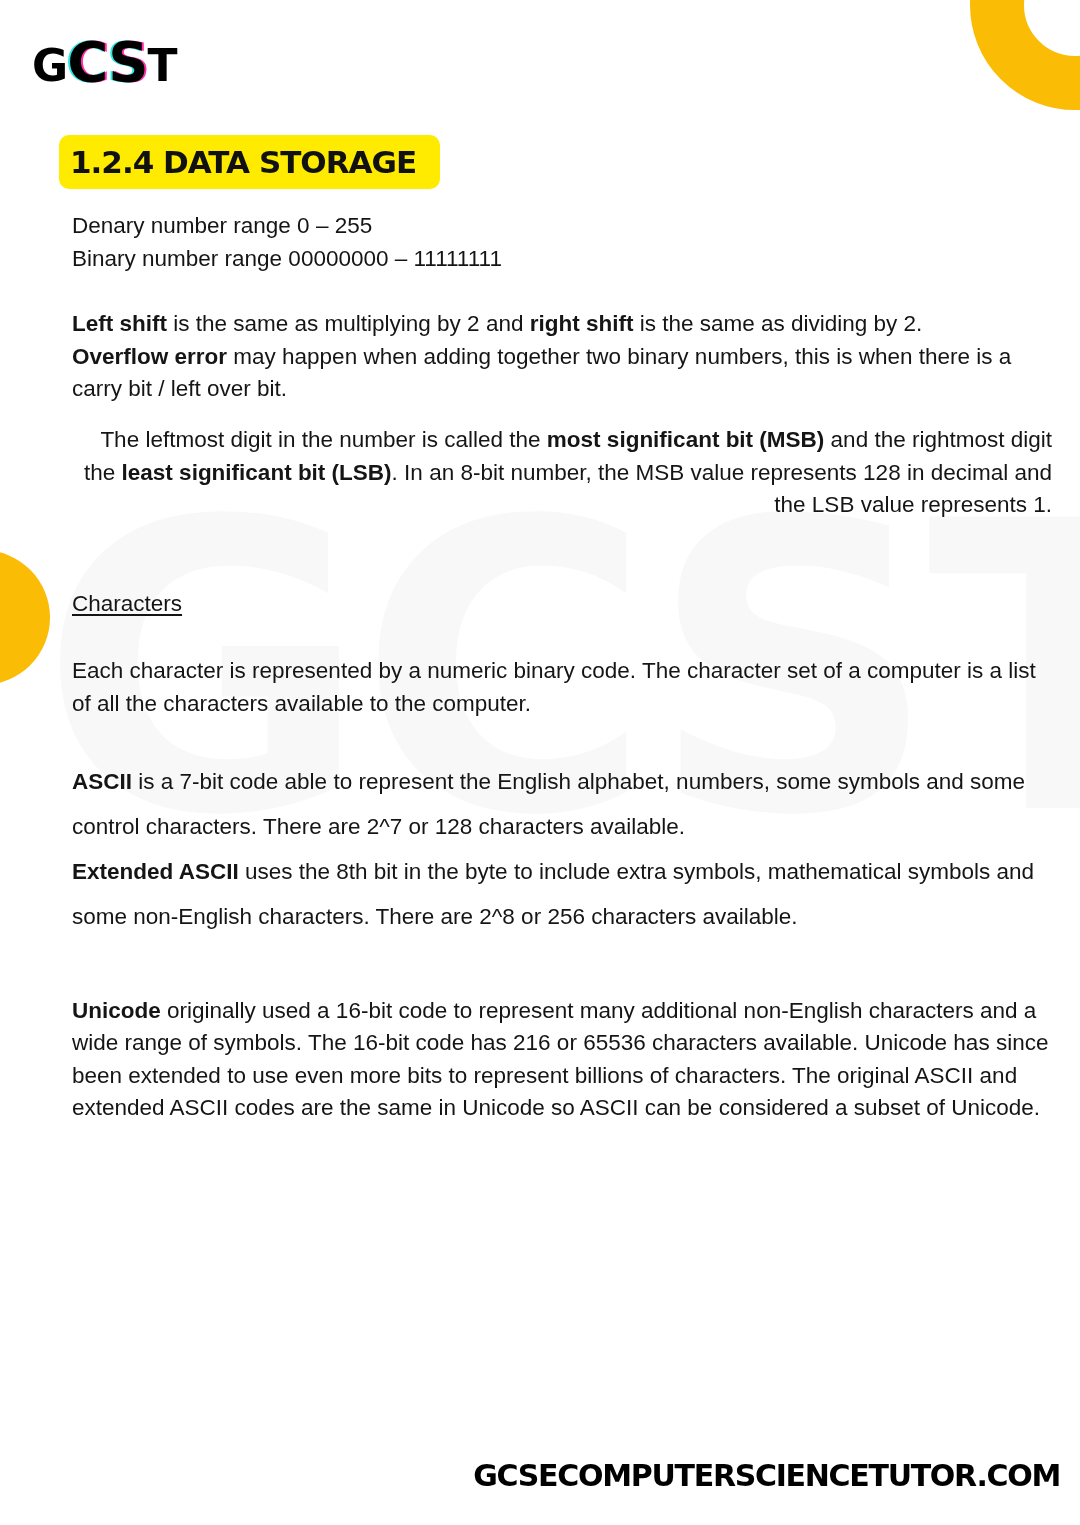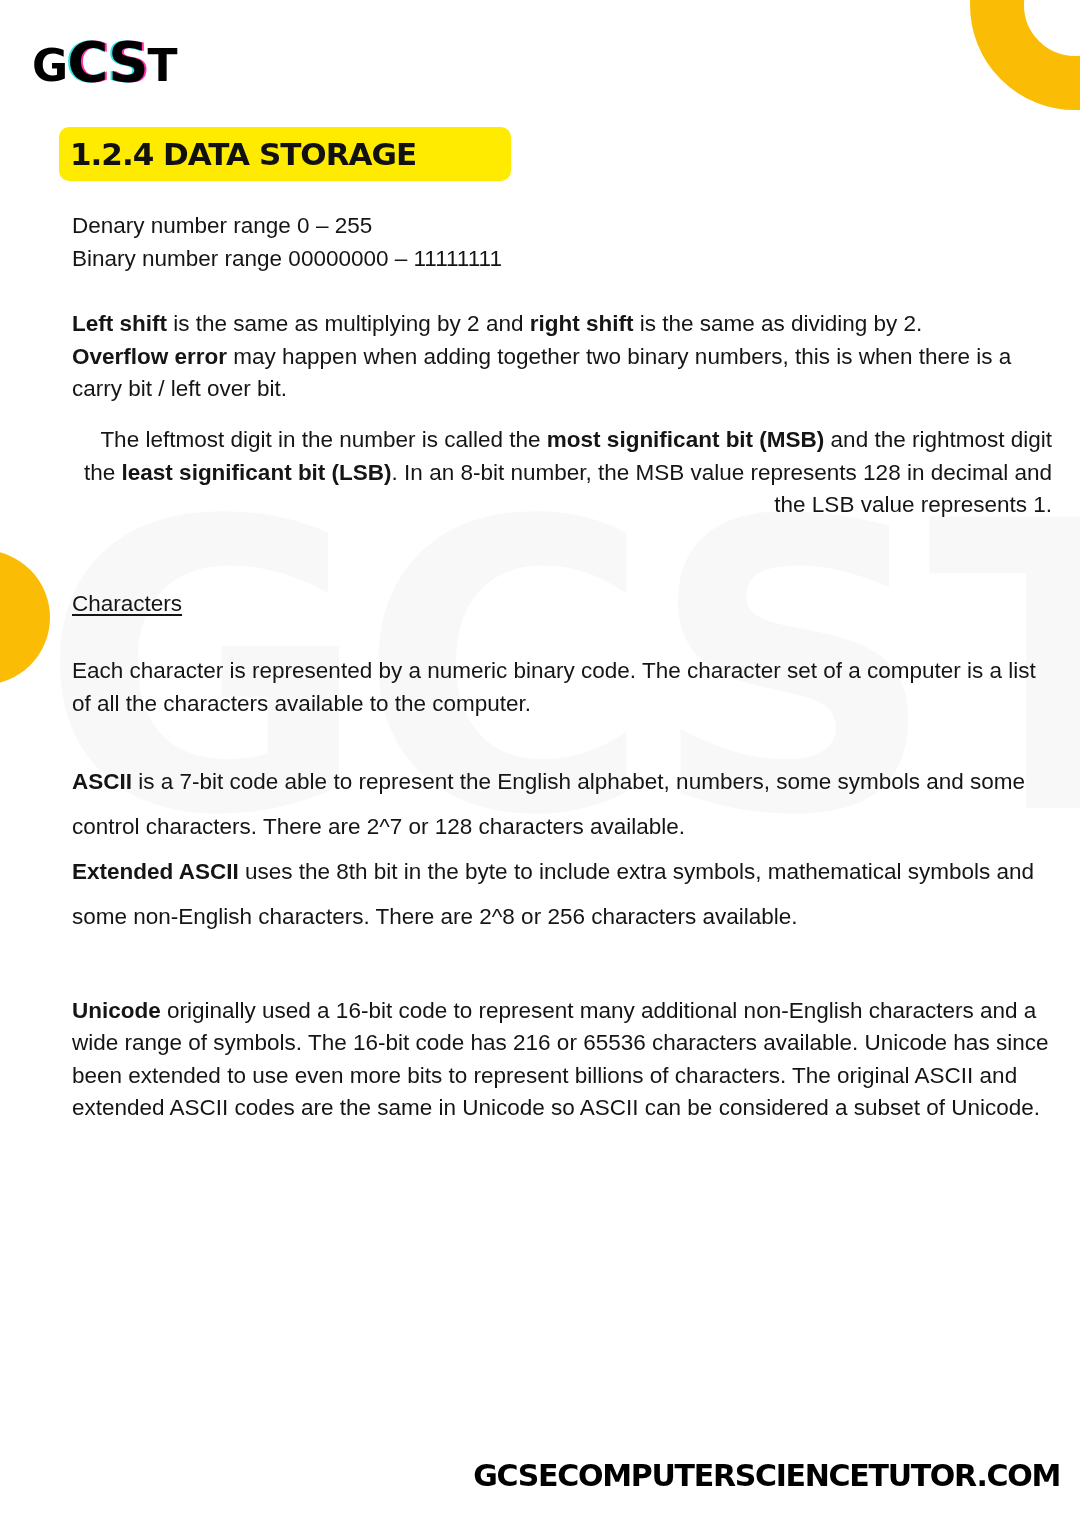--- a/index.html
+++ b/index.html
@@ -74,22 +74,22 @@
     }
     .logo .small { font-size: 44px; }
     .logo .big {
       font-size: 56px;
       text-shadow: -2px 0 #2ee6e6, 2px 0 #ff2fa8;
     }
     
     .heading {
       position: absolute;
       left: 59px;
-      top: 127px;
-      width: 452px;
+      top: 135px;
+      width: 381px;
       height: 54px;
       background: #ffeb00;
       border-radius: 10px;
       box-sizing: border-box;
       padding-left: 11px;
       display: flex;
       align-items: center;
       z-index: 2;
     }
     .heading span {

